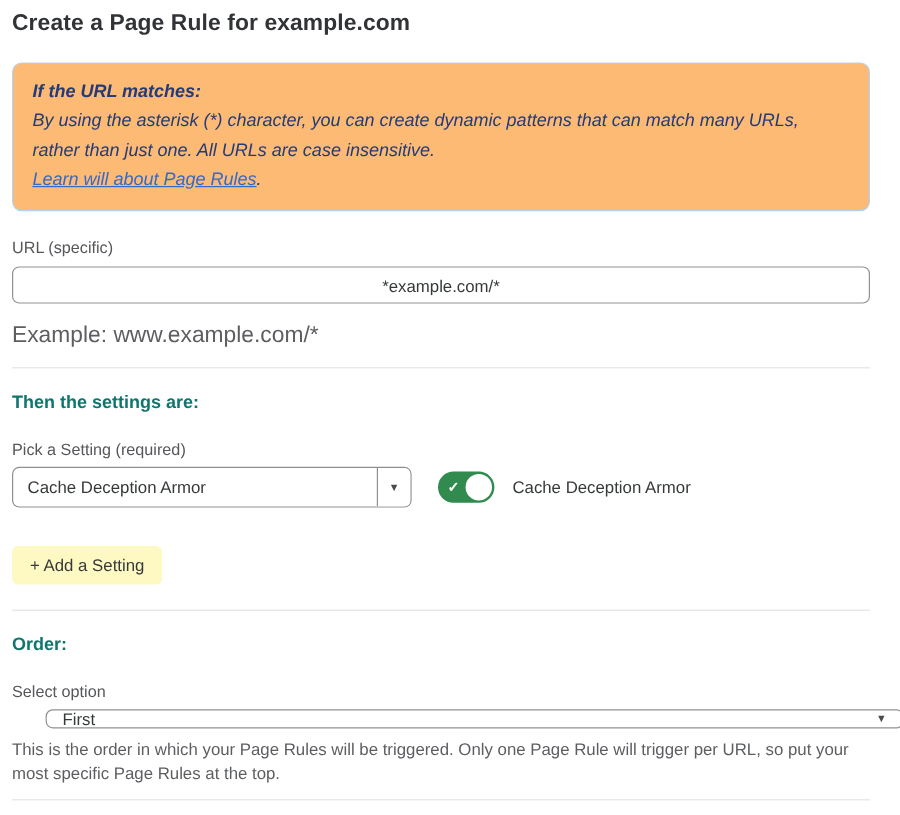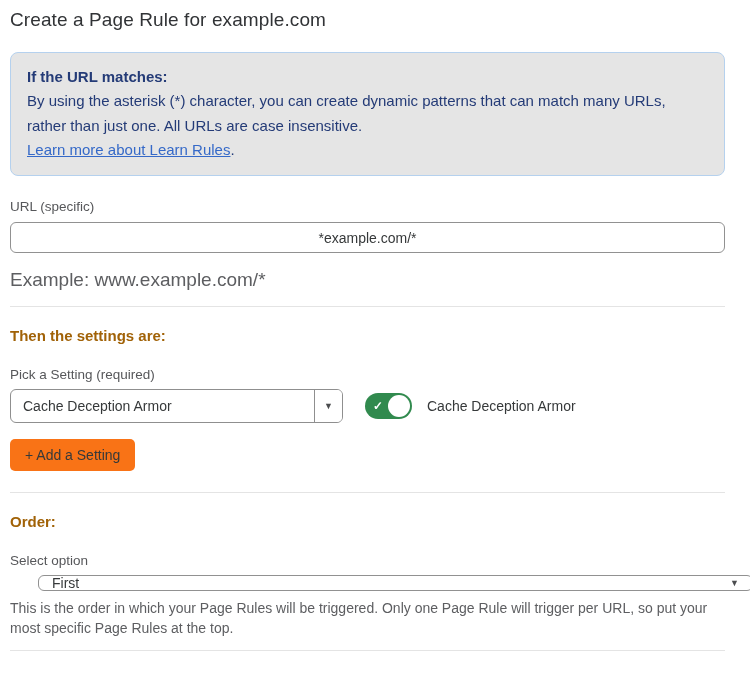--- a/index.html
+++ b/index.html
@@ -11,33 +11,34 @@
     color: #36393a;
     overflow: hidden;
   }
   .container {
     margin-left: 10px;
     width: 715px;
     padding-top: 9px;
   }
   .page-title {
     font-size: 19px;
-    font-weight: 400;
+    font-weight: 700;
     color: #313336;
     letter-spacing: 0.1px;
   }
   .info-box {
     margin-top: 21px;
-    background: #e5e5e5;
+    background: #fdba74;
     border: 1px solid #b5d1ee;
     border-radius: 8px;
     padding: 12px 16px 13px 16px;
     font-size: 15px;
     line-height: 1.62;
     color: #243b77;
+    font-style: italic;
   }
   .info-box .info-heading { font-weight: 700; }
   .info-box a.info-link {
     color: #3569c8;
     text-decoration: underline;
     cursor: pointer;
   }
   .field-label {
     margin-top: 23px;
     font-size: 13.5px;
@@ -65,21 +66,21 @@
   }
   .divider {
     border: none;
     border-top: 1px solid #e4e4e4;
     margin-top: 15px;
   }
   .section-heading {
     margin-top: 20px;
     font-size: 15px;
     font-weight: 700;
-    color: #a16207;
+    color: #0f766e;
   }
   .picker-row {
     margin-top: 7px;
     display: flex;
     align-items: center;
   }
   .setting-picker {
     width: 333px;
     height: 34px;
     border: 1px solid #8f8f8f;
@@ -138,23 +139,23 @@
     height: 22px;
     background: #ffffff;
     border-radius: 50%;
   }
   .toggle-label {
     margin-left: 15px;
     font-size: 14px;
     color: #36393a;
   }
   .add-setting-btn {
-    margin-top: 16px;
+    margin-top: 32px;
     display: inline-block;
-    background: #f97316;
+    background: #fef9c3;
     border: none;
     border-radius: 5px;
     padding: 8px 15px;
     font-size: 14px;
     color: #36393a;
     font-family: "Liberation Sans", sans-serif;
     cursor: pointer;
   }
   .divider-2 { margin-top: 21px; }
   .order-select {
@@ -186,21 +187,21 @@
 </head>
 <body>
 
 <div class="container">
 
   <h1 class="page-title">Create a Page Rule for example.com</h1>
 
   <div class="info-box">
     <div class="info-heading">If the URL matches:</div>
     <div class="info-body">By using the asterisk (*) character, you can create dynamic patterns that can match many URLs, rather than just one. All URLs are case insensitive.</div>
-    <div><a class="info-link">Learn more about Learn Rules</a><span>.</span></div>
+    <div><a class="info-link">Learn will about Page Rules</a><span>.</span></div>
   </div>
 
   <div class="field-label">URL (specific)</div>
   <input class="text-input" type="text" value="*example.com/*" style="">
   <div class="helper-text">Example: www.example.com/*</div>
 
   <hr class="divider">
 
   <div class="section-heading">Then the settings are:</div>
 

